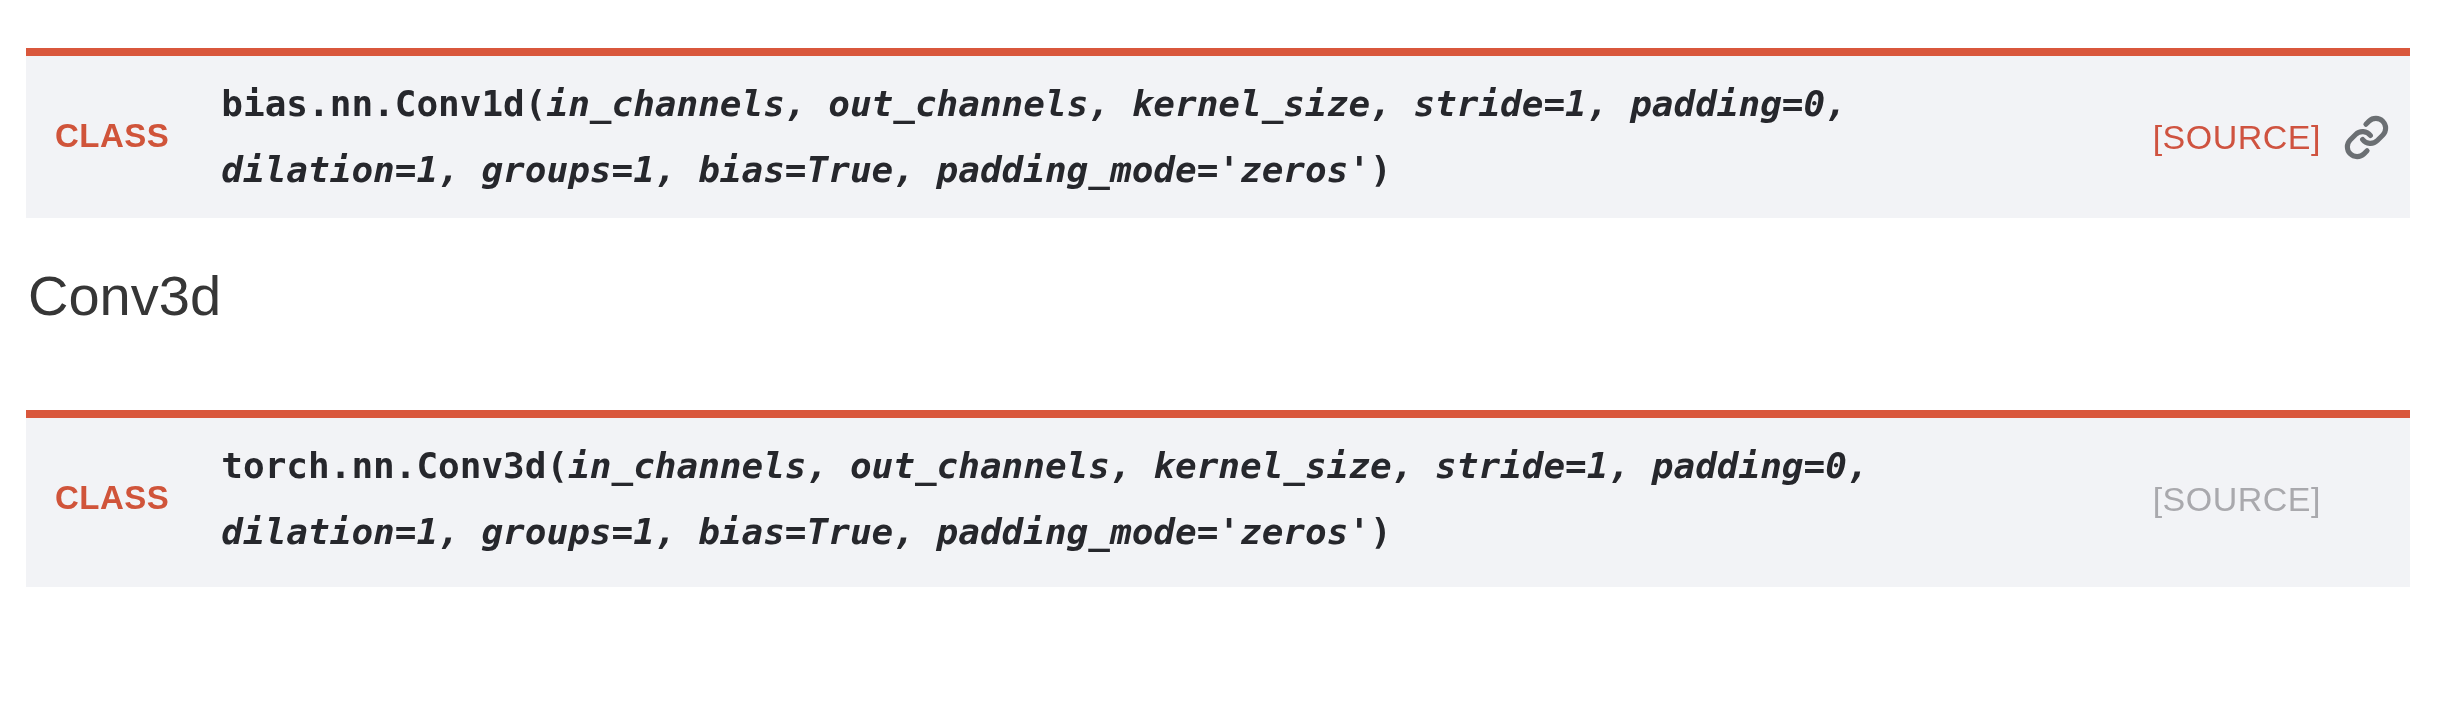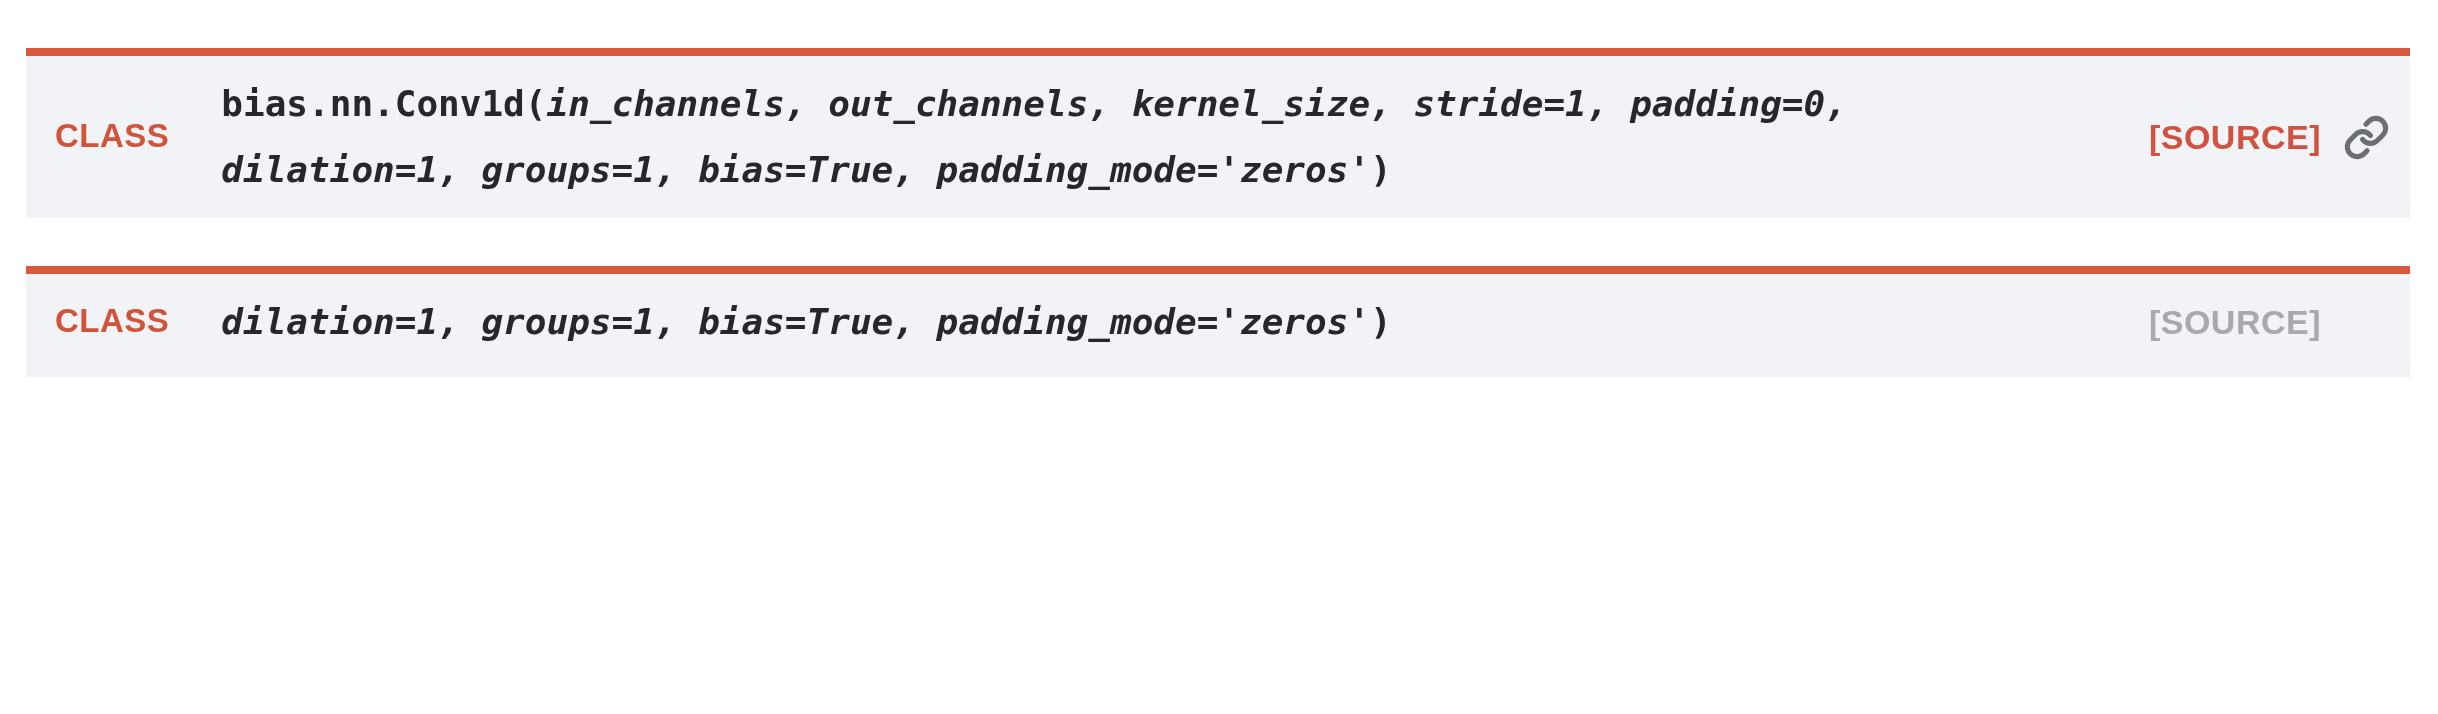--- a/index.html
+++ b/index.html
@@ -79,21 +79,21 @@
     align-self: center;
     display: flex;
     align-items: center;
     gap: 22px;
     flex: 0 0 auto;
     padding-left: 40px;
   }
   .source-link {
     font-family: "Liberation Sans", sans-serif;
     font-size: 34px;
-    font-weight: 700;
+    font-weight: 400;
     line-height: 1;
     text-decoration: none;
     letter-spacing: 0.5px;
   }
   .source-link.hovered { color: var(--source-red); }
   .source-link.normal  { color: var(--source-gray); }
   .permalink {
     width: 47px;
     height: 47px;
     display: block;
@@ -118,24 +118,26 @@
       <a href="#" class="source-link hovered">[SOURCE]</a>
       <a href="#" class="permalink">
         <svg viewBox="0 0 24 24" fill="none" stroke="currentColor" stroke-width="2.6" stroke-linecap="round" stroke-linejoin="round">
           <path d="M10 13a5 5 0 0 0 7.54.54l2.83-2.83a5 5 0 0 0-7.07-7.07l-1.6 1.59"></path>
           <path d="M14 11a5 5 0 0 0-7.54-.54l-2.83 2.83a5 5 0 0 0 7.07 7.07l1.59-1.59"></path>
         </svg>
       </a>
     </div>
   </div>
 
+  <h2 class="section-heading second">Conv3d</h2>
 
   <div class="sig-block taller">
     <span class="class-kw">CLASS</span>
     <div class="sig">
+      <div class="sig-line"><span class="upright">torch.nn.Conv3d(</span><em>in_channels, out_channels, kernel_size, stride=1, padding=0,</em></div>
       <div class="sig-line"><em>dilation=1, groups=1, bias=True, padding_mode='zeros'</em><span class="upright">)</span></div>
     </div>
     <div class="source-area">
       <a href="#" class="source-link normal">[SOURCE]</a>
       <a href="#" class="permalink hidden">
         <svg viewBox="0 0 24 24" fill="none" stroke="currentColor" stroke-width="2.6" stroke-linecap="round" stroke-linejoin="round">
           <path d="M10 13a5 5 0 0 0 7.54.54l2.83-2.83a5 5 0 0 0-7.07-7.07l-1.6 1.59"></path>
           <path d="M14 11a5 5 0 0 0-7.54-.54l-2.83 2.83a5 5 0 0 0 7.07 7.07l1.59-1.59"></path>
         </svg>
       </a>

